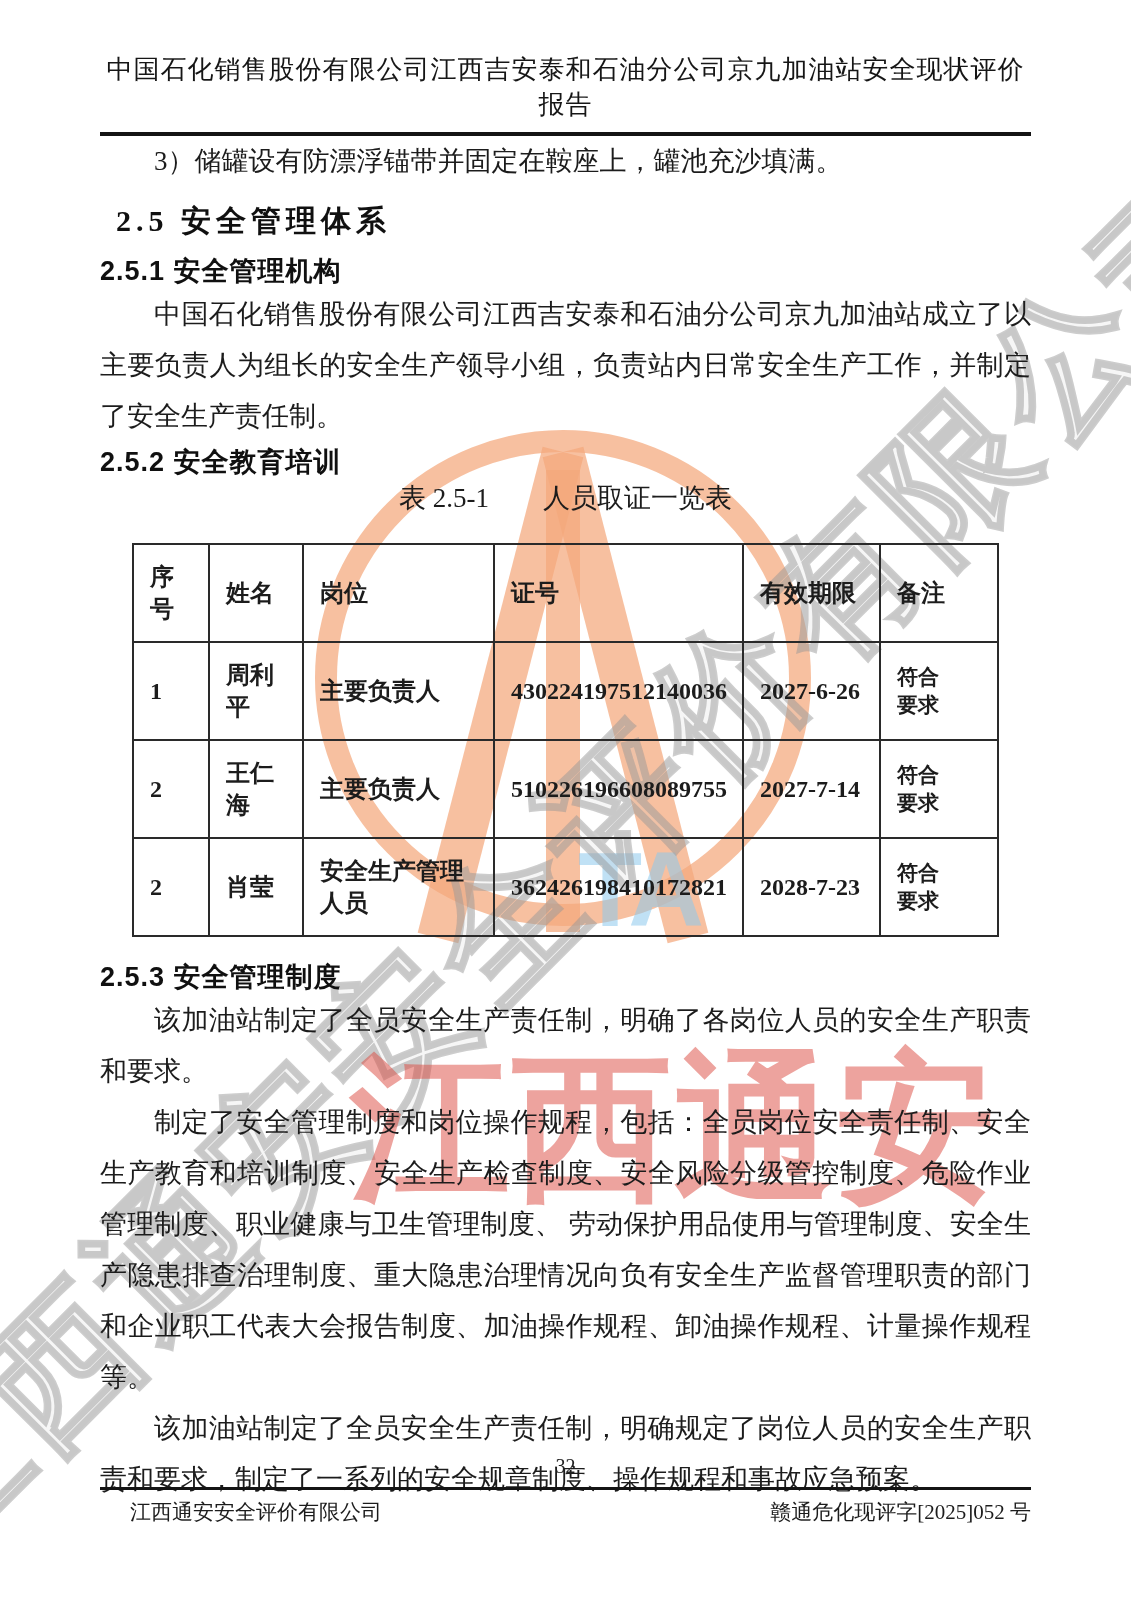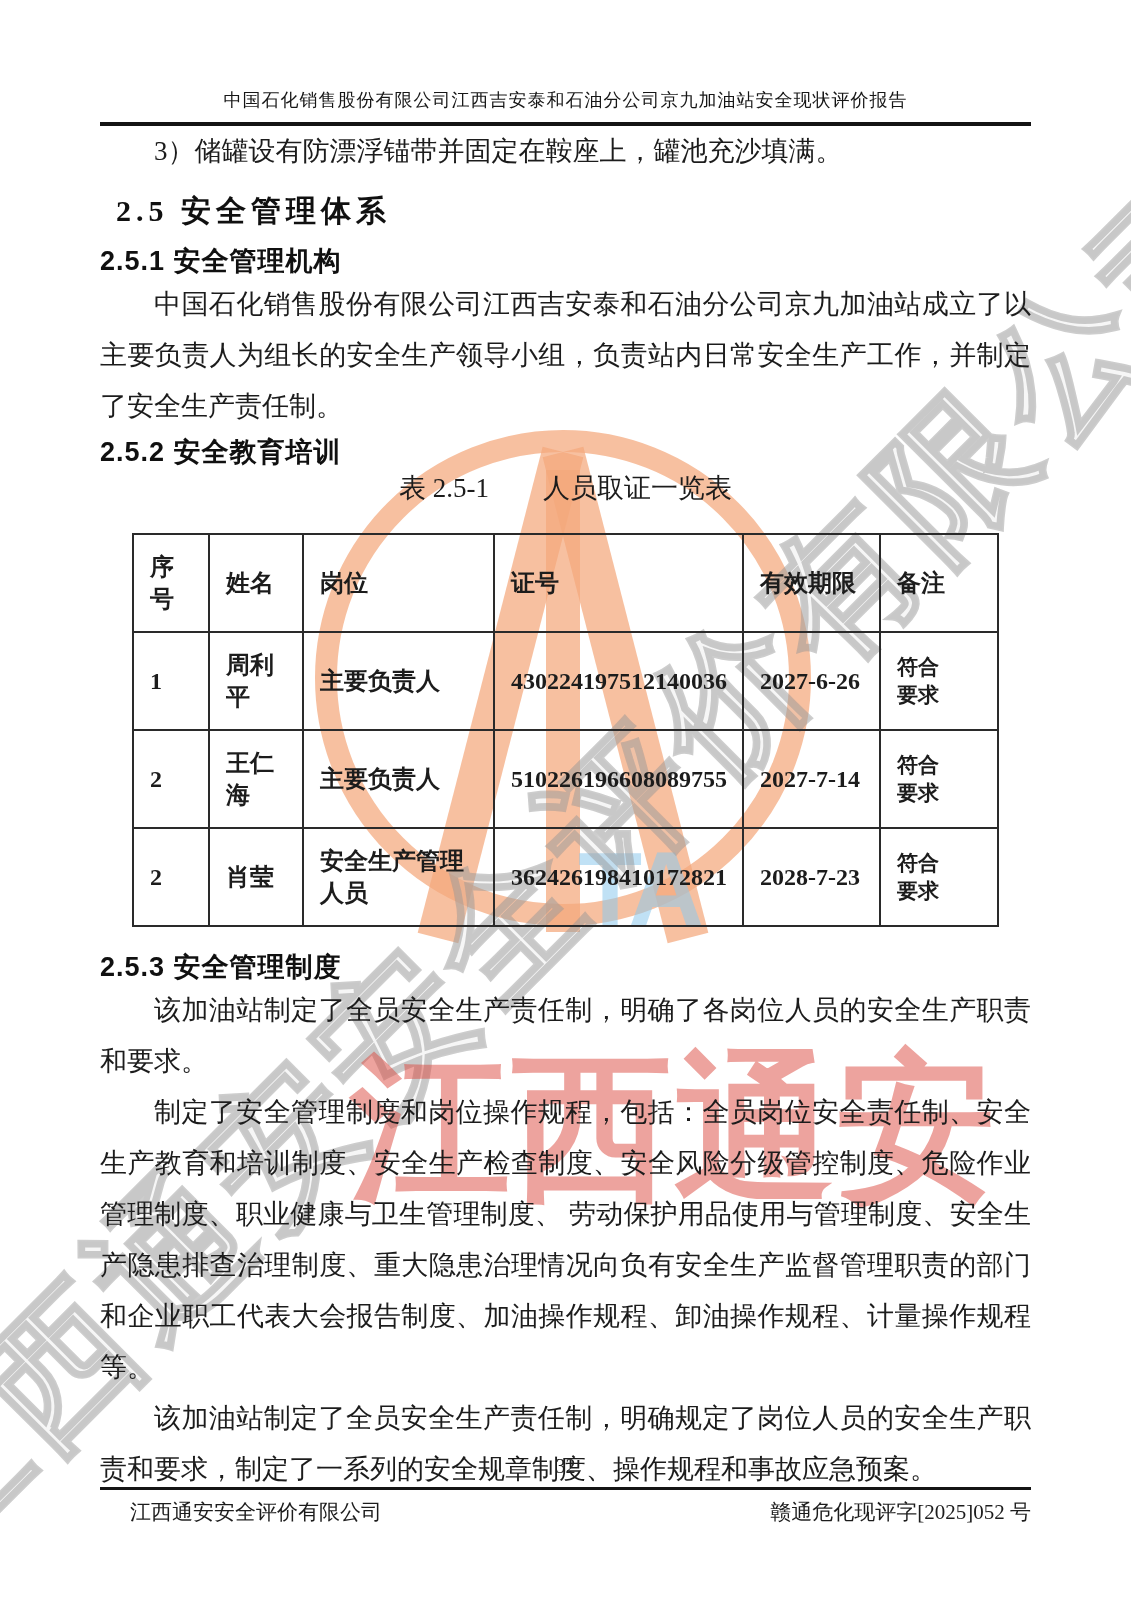--- a/index.html
+++ b/index.html
@@ -27,21 +27,21 @@
   }
   .wm-red{
     position:absolute;left:350px;top:1048px;white-space:nowrap;
     font-family:"Liberation Sans","DejaVu Sans",sans-serif;
     font-weight:bold;font-size:160px;letter-spacing:2px;line-height:1;
     color:rgba(219,72,62,0.50);
   }
   
   .content{position:relative;z-index:1;padding:0 100px;}
   .doc-header{
-    padding-top:88px;text-align:center;font-size:18px;color:#161616;
+    padding-top:52px;text-align:center;font-size:26px;color:#161616;
     letter-spacing:1px;
   }
   .header-rule{height:4px;background:#141414;margin-top:10px;}
   p.body-p{
     margin:0;font-size:27px;line-height:51px;text-indent:2em;
     text-align:justify;text-justify:inter-character;color:#1c1c1c;
   }
   .intro{margin-top:22px;}
   .h2{
     margin:14px 0 0 16px;font-family:"Liberation Serif","DejaVu Serif",serif;

